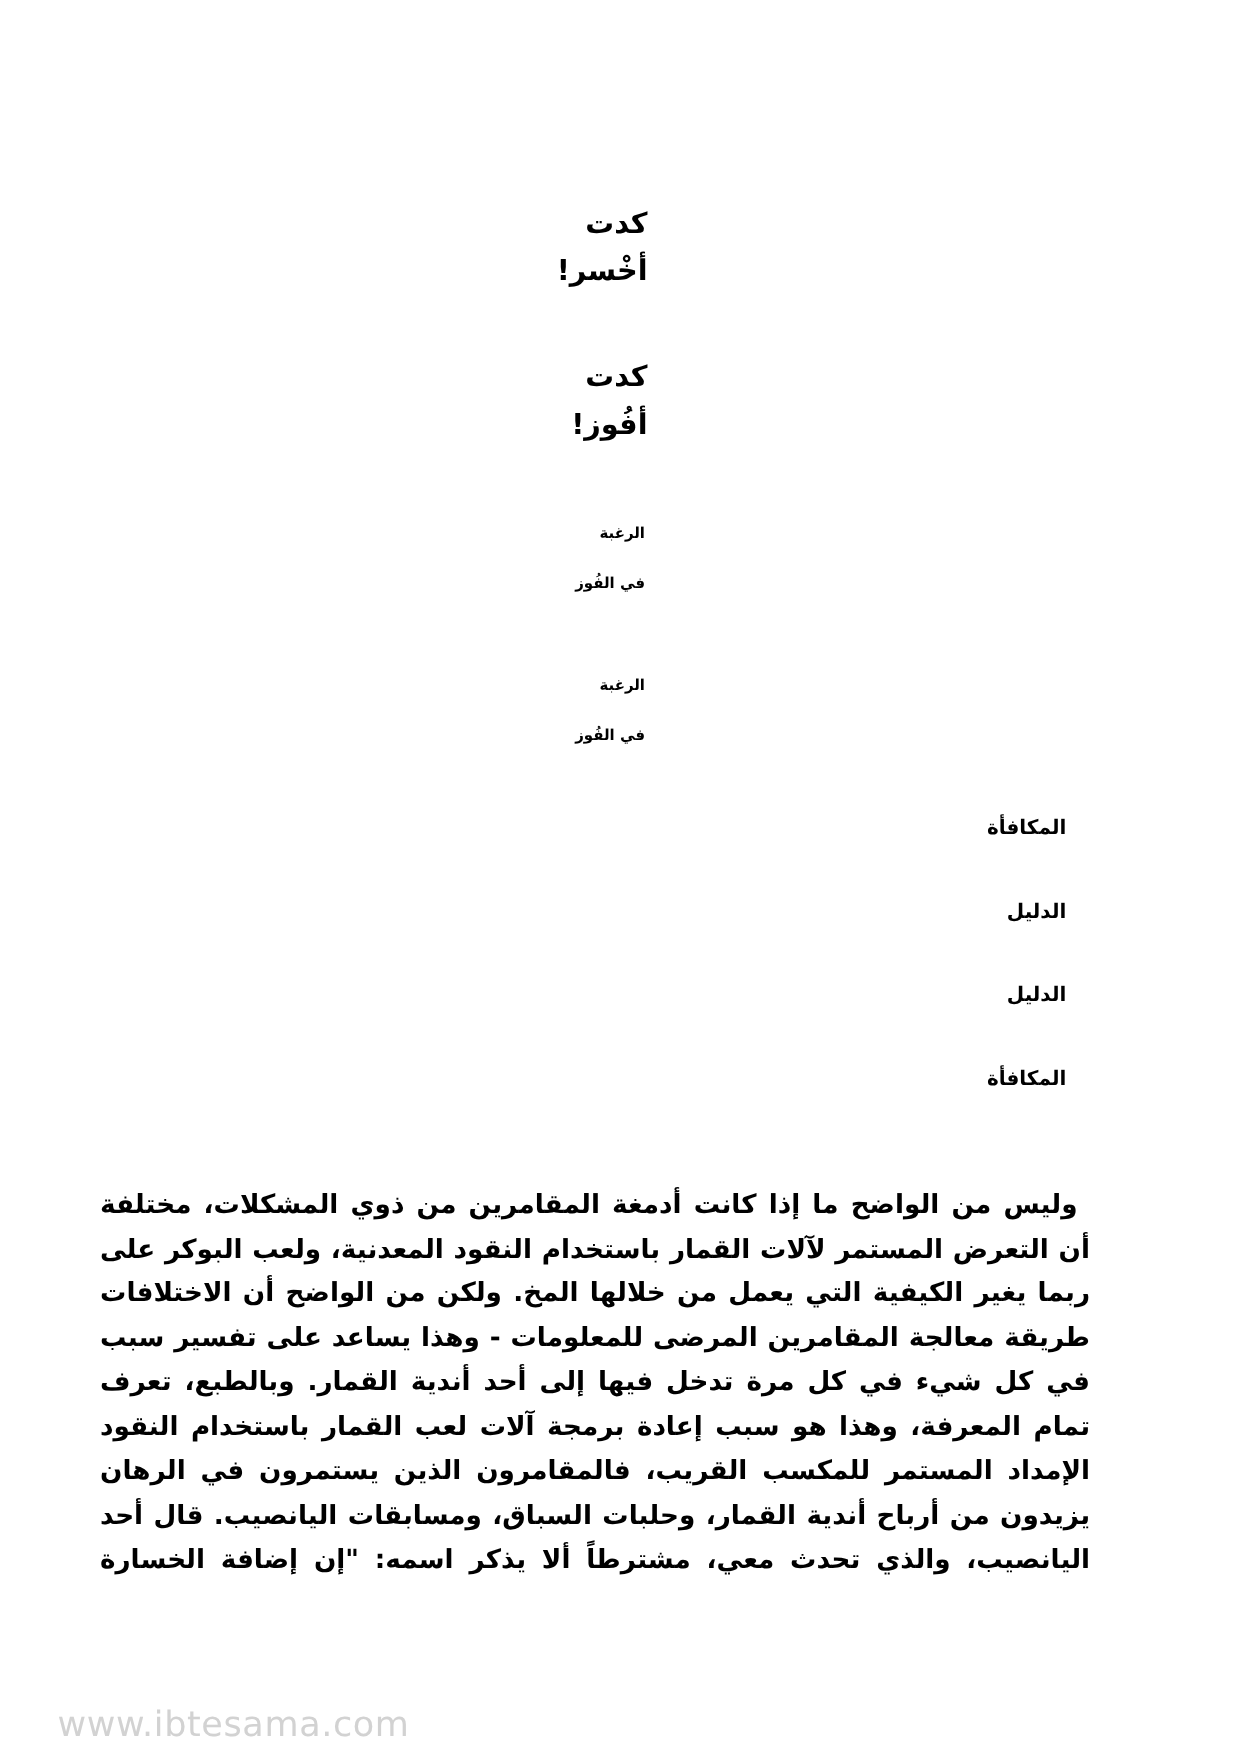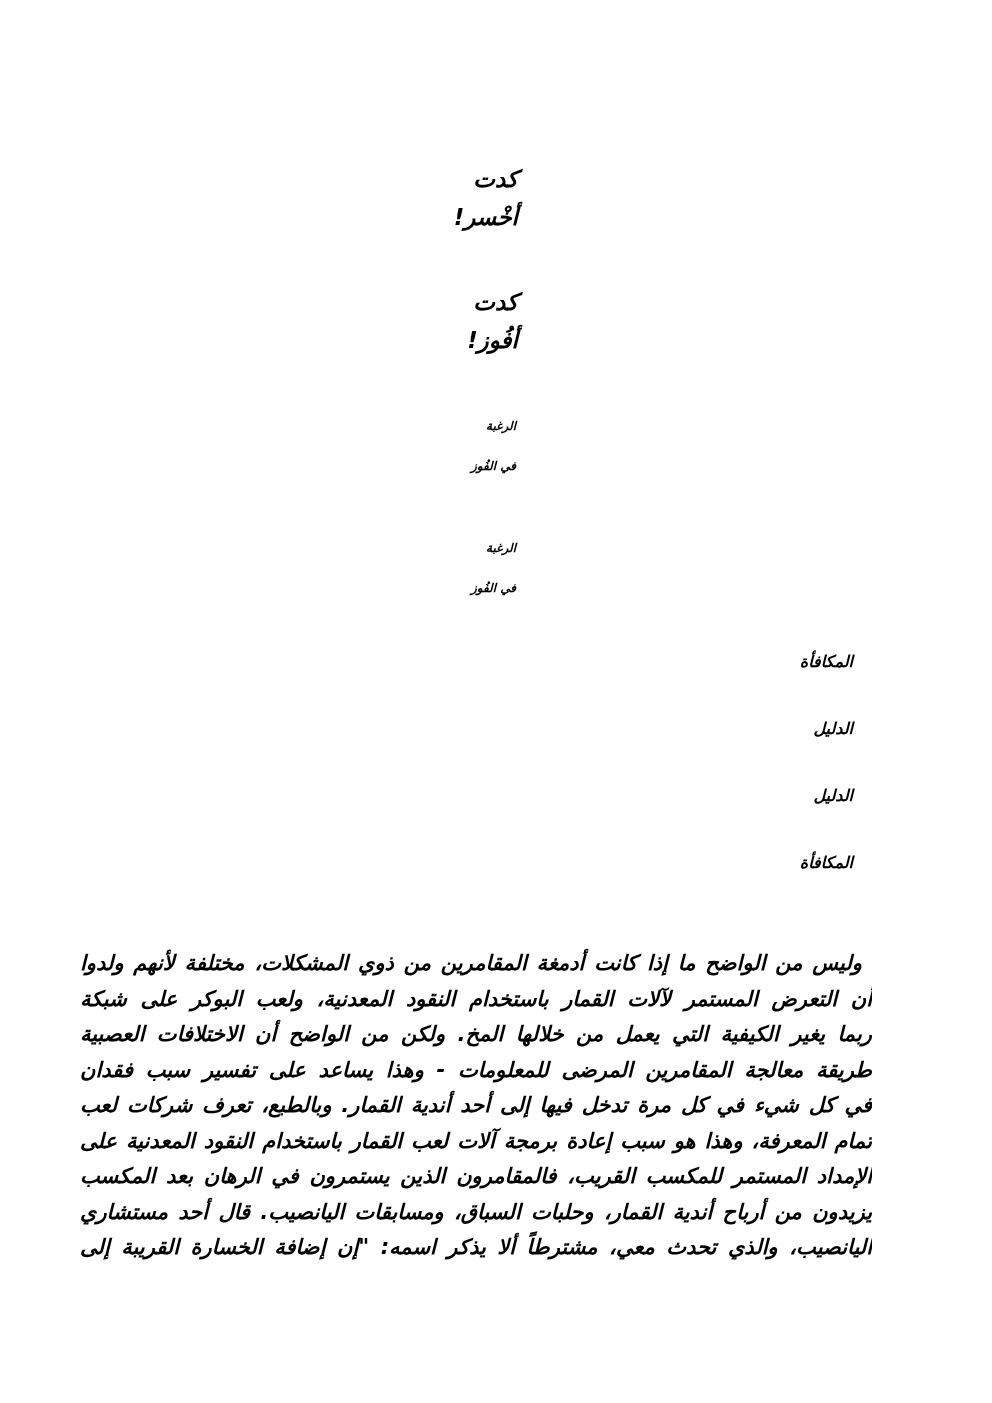--- a/index.html
+++ b/index.html
@@ -10,21 +10,21 @@
   .page {
     position: relative;
     width: 992px;
     height: 1403px;
     background: #ffffff;
     overflow: hidden;
     font-family: "DejaVu Sans", sans-serif;
     color: #000000;
     direction: rtl;
   }
-  .abs { position: absolute; font-style: italic; }
+  .abs { position: absolute; }
 
   
   .poem {
     text-align: right;
     font-size: 23px;
     font-weight: bold;
     line-height: 38px;
     white-space: nowrap;
   }
   .poem-1 { top: 160px; right: 474px; }
@@ -120,14 +120,15 @@
     <div class="para-line">أن التعرض المستمر لآلات القمار باستخدام النقود المعدنية، ولعب البوكر على شبكة الإنترنت، وأندية القمار</div>
     <div class="para-line">ربما يغير الكيفية التي يعمل من خلالها المخ. ولكن من الواضح أن الاختلافات العصبية الحقيقية تؤثر على</div>
     <div class="para-line">طريقة معالجة المقامرين المرضى للمعلومات - وهذا يساعد على تفسير سبب فقدان "إنجي باكمان" التحكم</div>
     <div class="para-line">في كل شيء في كل مرة تدخل فيها إلى أحد أندية القمار. وبالطبع، تعرف شركات لعب القمار هذا الميل</div>
     <div class="para-line">تمام المعرفة، وهذا هو سبب إعادة برمجة آلات لعب القمار باستخدام النقود المعدنية على تقديم مزيد من</div>
     <div class="para-line">الإمداد المستمر للمكسب القريب، فالمقامرون الذين يستمرون في الرهان بعد المكسب القريب، هم الذين</div>
     <div class="para-line">يزيدون من أرباح أندية القمار، وحلبات السباق، ومسابقات اليانصيب. قال أحد مستشاري مسابقات</div>
     <div class="para-line">اليانصيب، والذي تحدث معي، مشترطاً ألا يذكر اسمه: "إن إضافة الخسارة القريبة إلى اليانصيب يعد</div>
   </div>
 
+  <div class="abs watermark">www.ibtesama.com</div>
 
 </div>
 
 </body></html>

